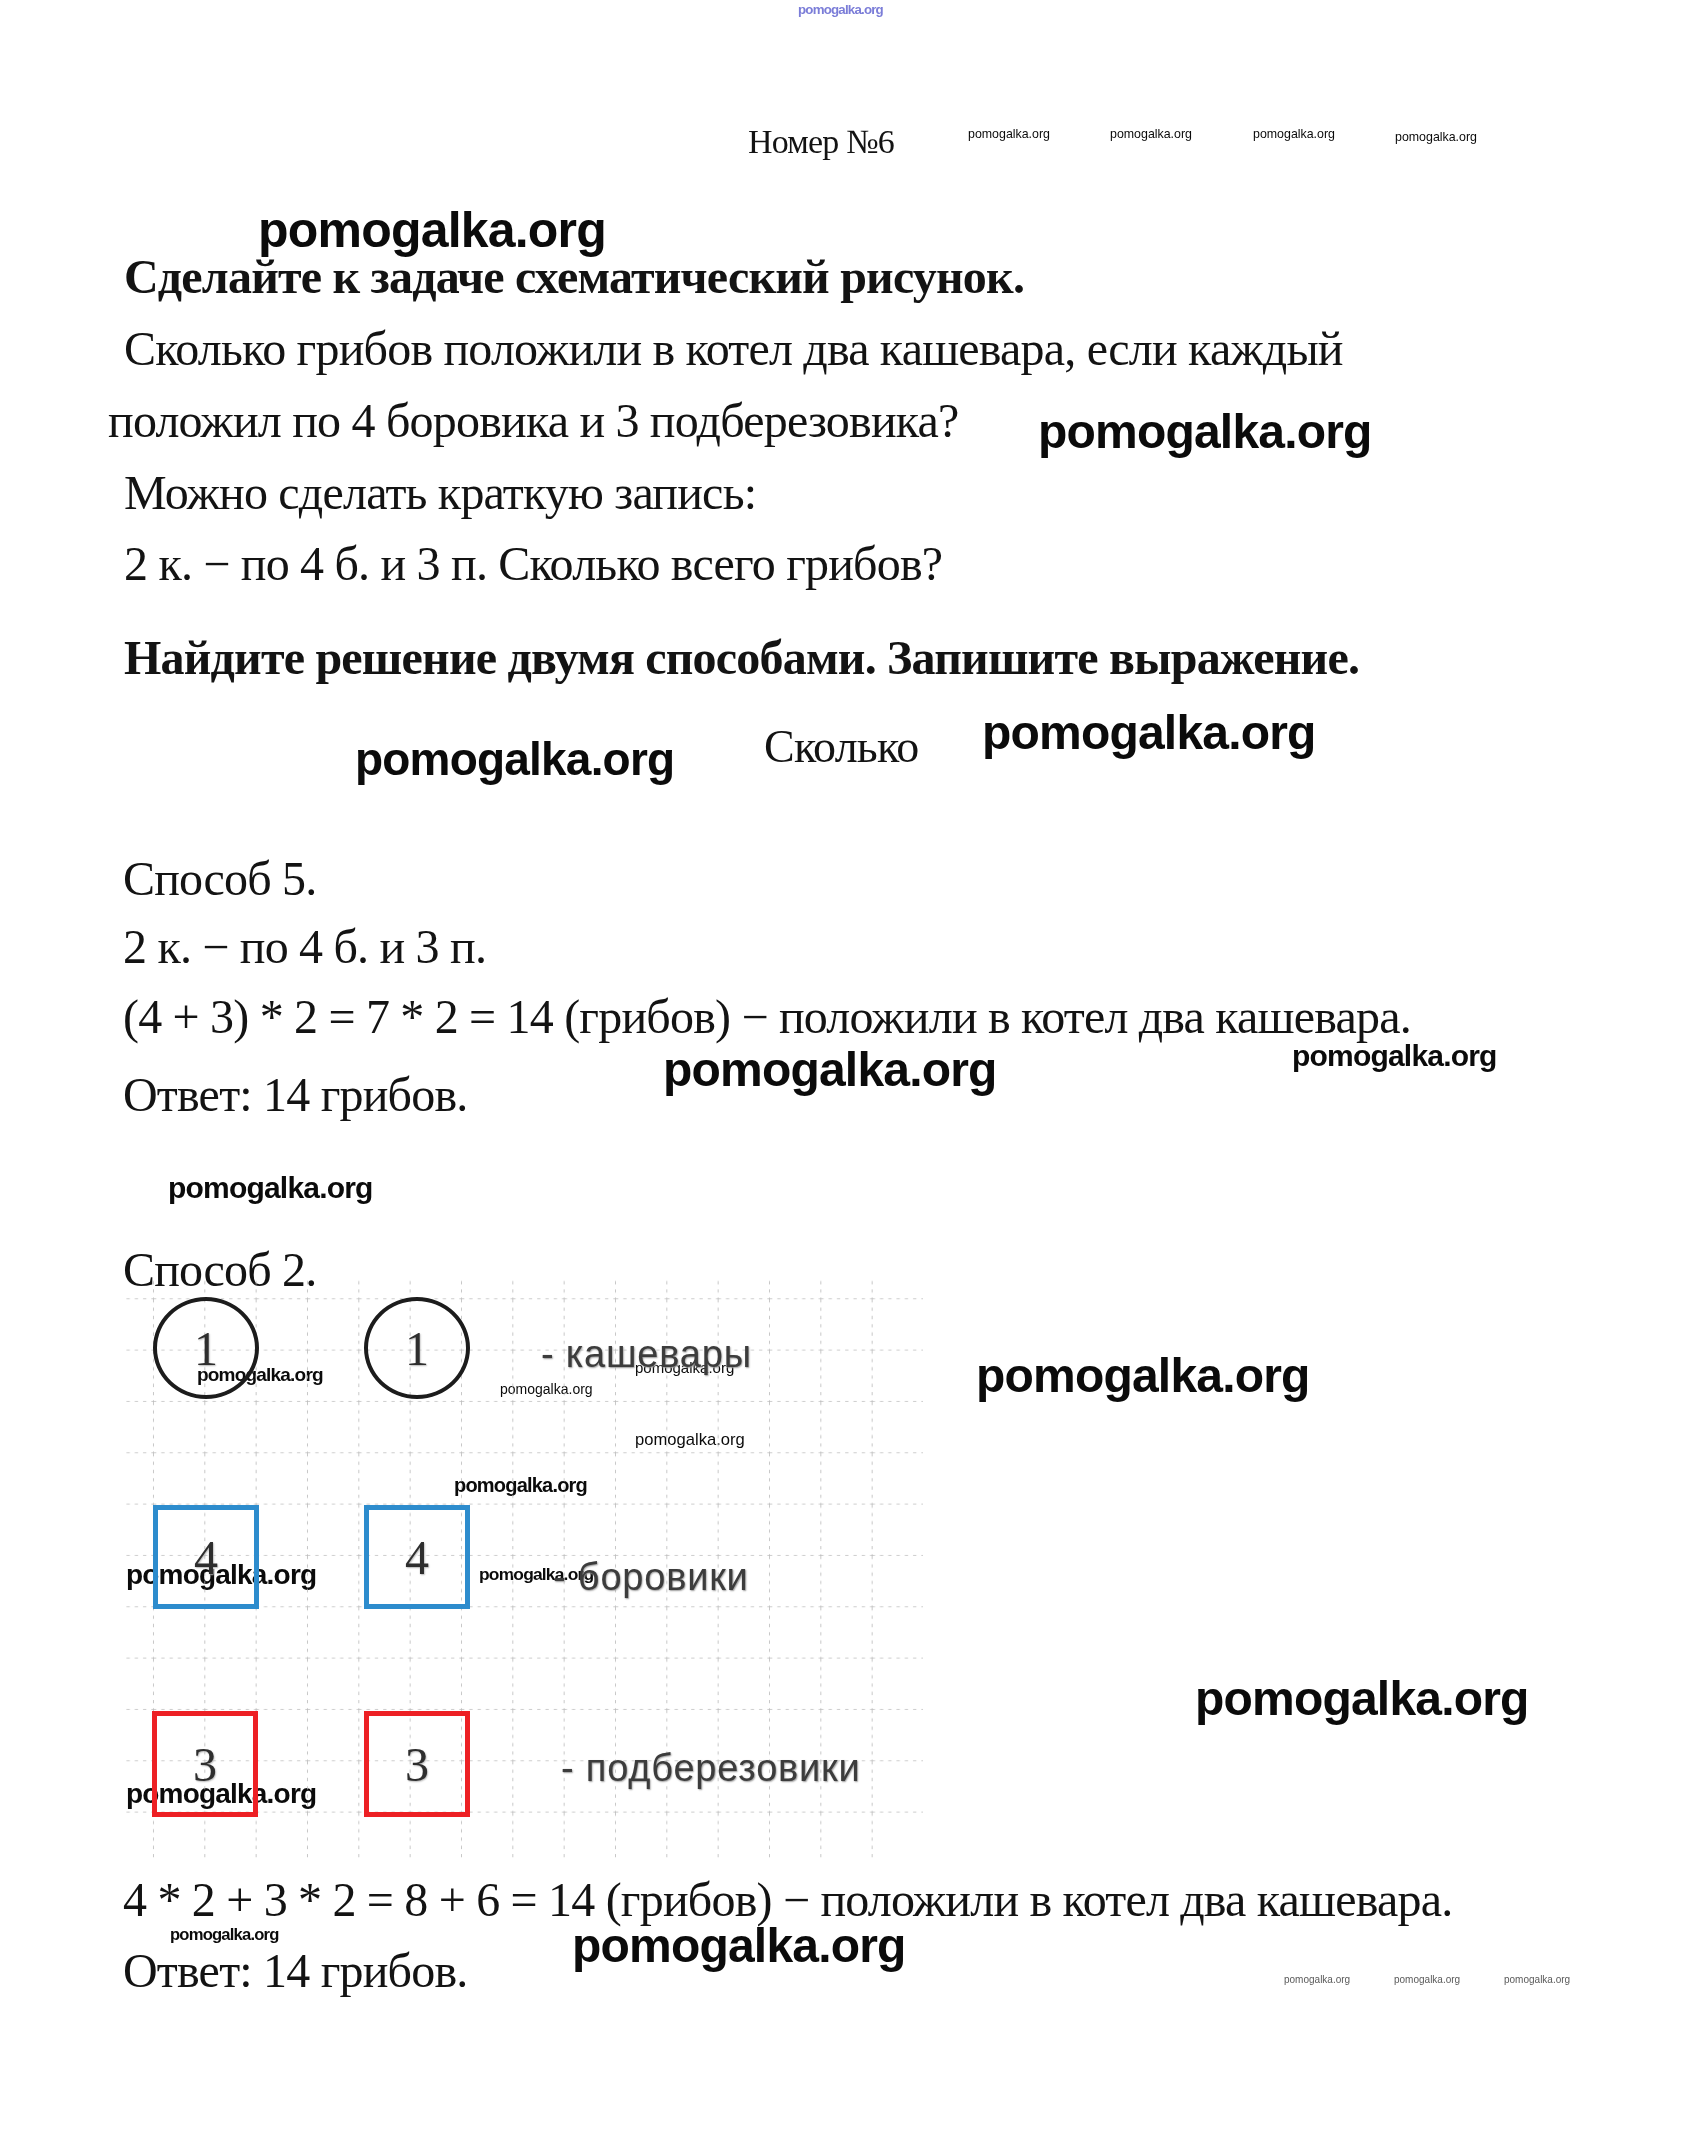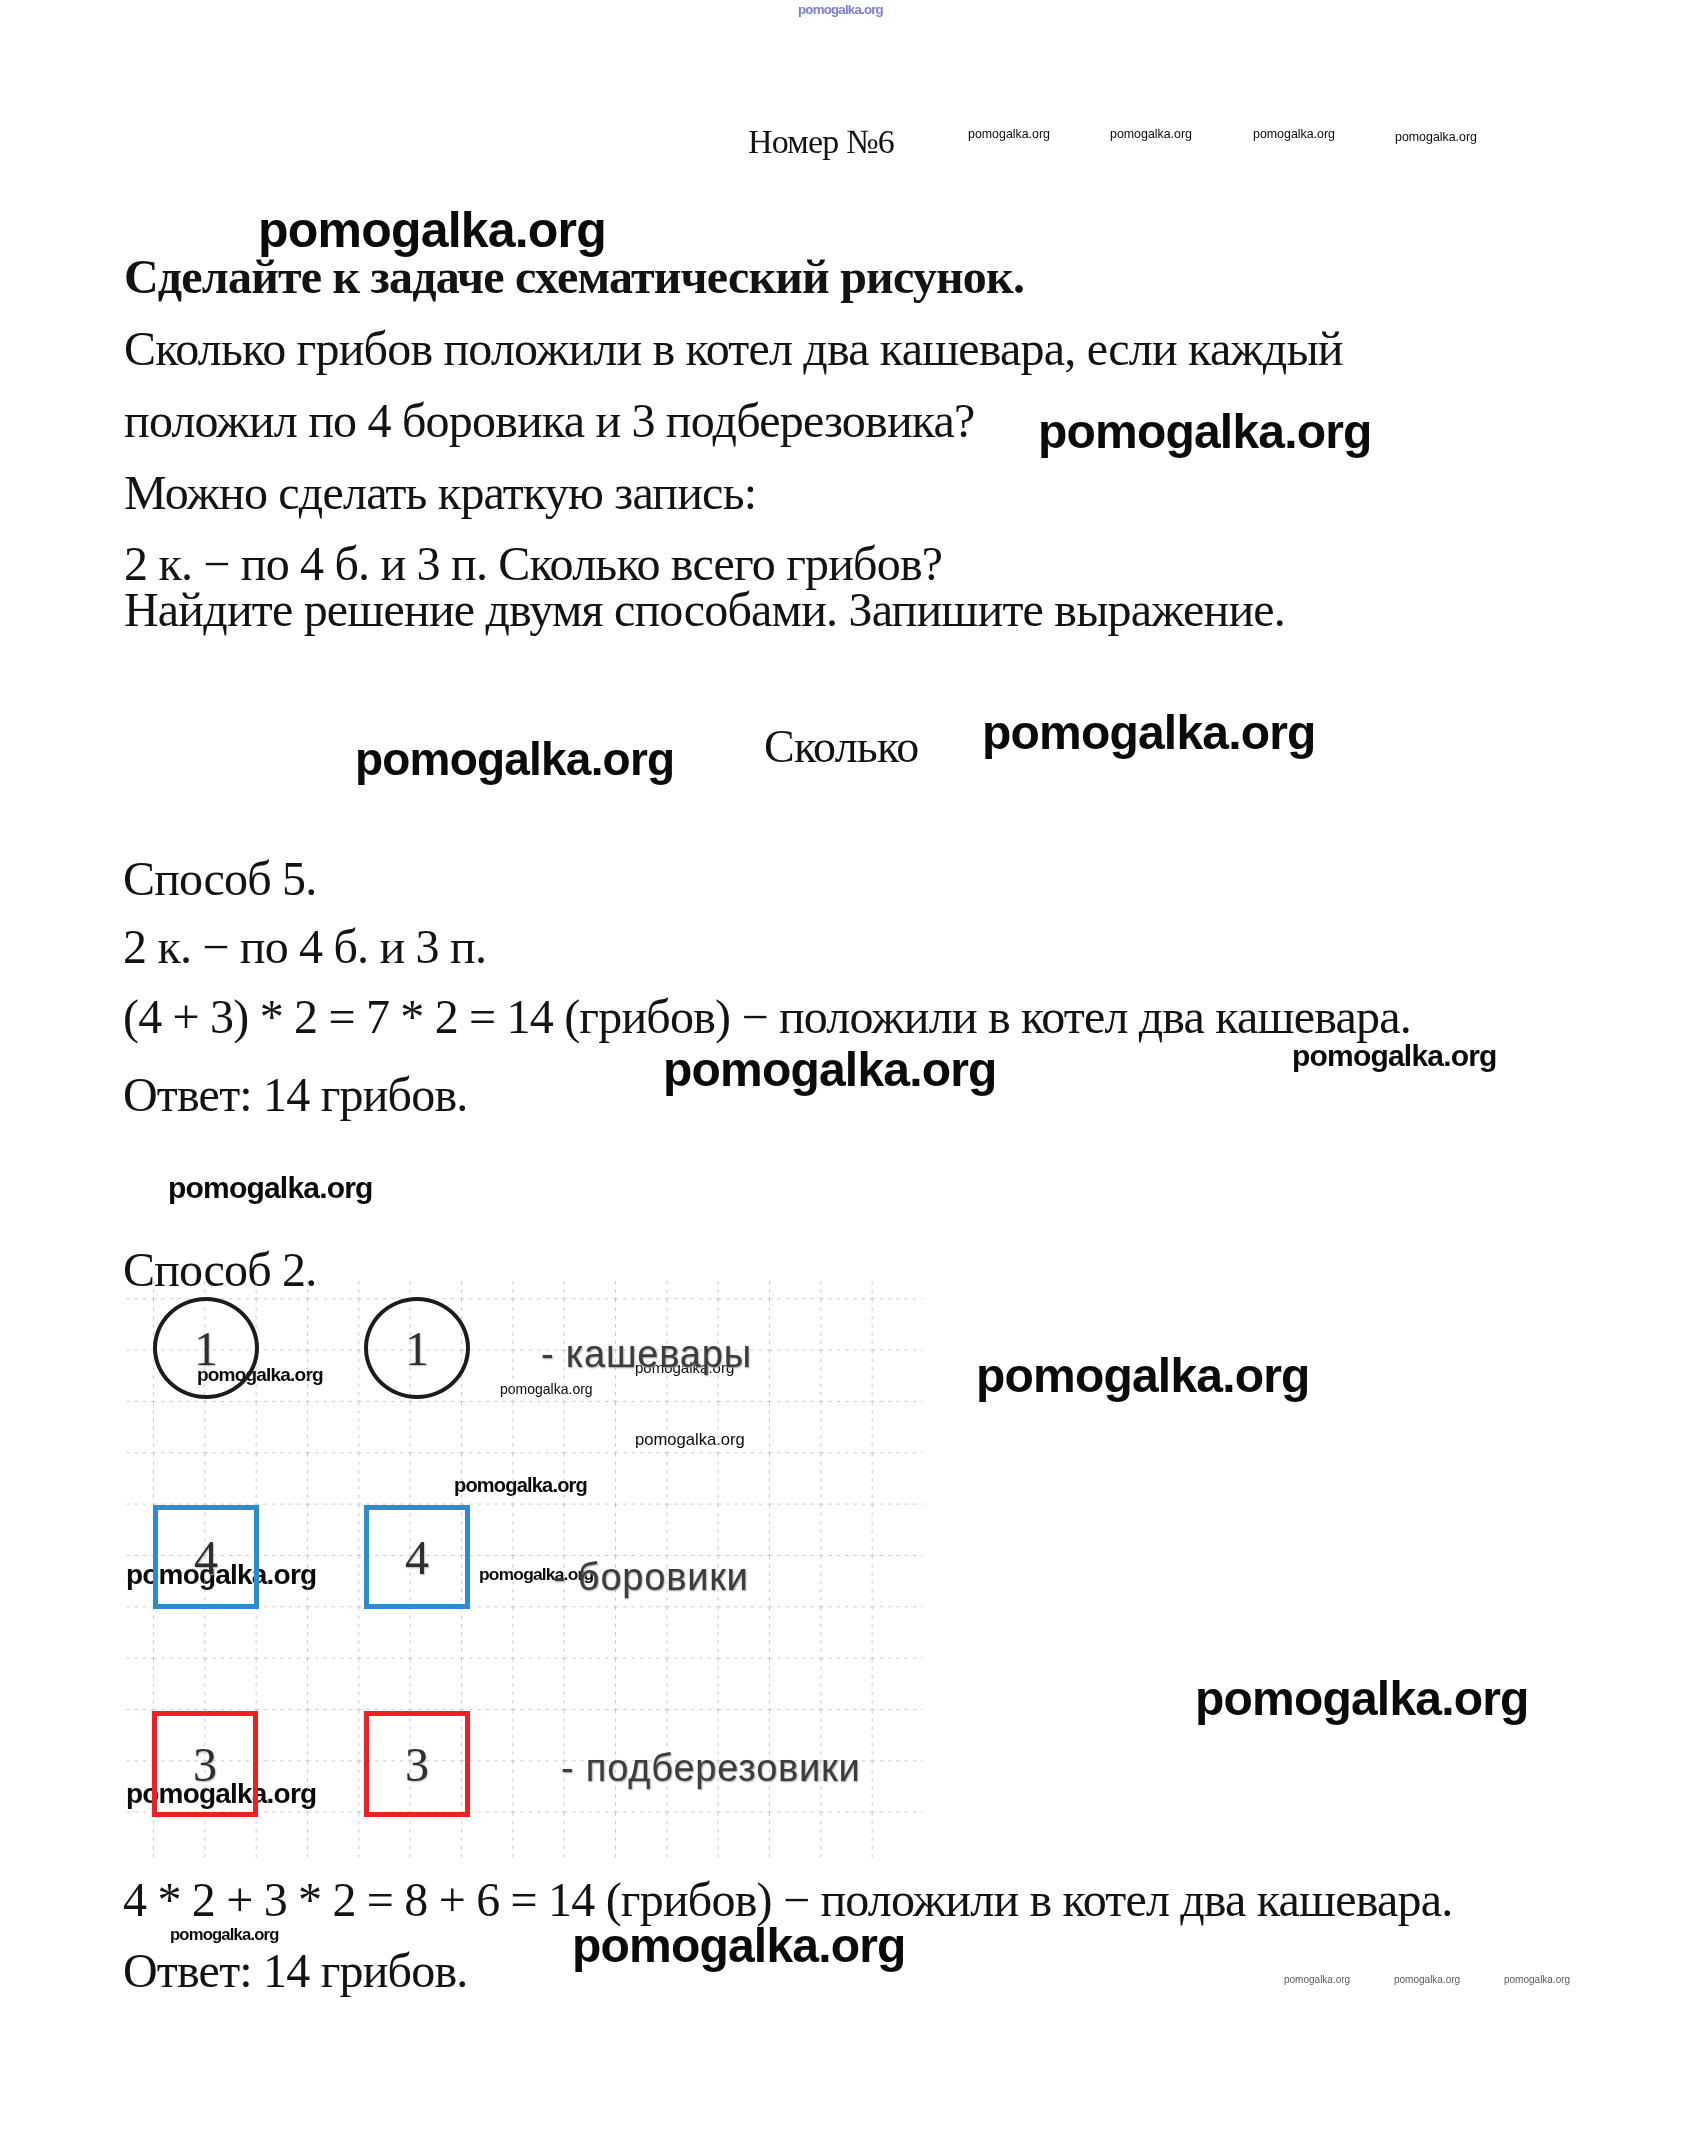--- a/index.html
+++ b/index.html
@@ -56,24 +56,24 @@
   <div class="wm" style="left:170px;top:1927px;font-size:16.6px;">pomogalka.org</div>
   <div class="wm" style="left:572px;top:1922px;font-size:48px;">pomogalka.org</div>
   <div class="wm rg gray" style="left:1284px;top:1975px;font-size:10px;">pomogalka.org</div>
   <div class="wm rg gray" style="left:1394px;top:1975px;font-size:10px;">pomogalka.org</div>
   <div class="wm rg gray" style="left:1504px;top:1975px;font-size:10px;">pomogalka.org</div>
 
   <div class="t fs62" style="left:748px;top:124px;">Номер №6</div>
 
   <div class="t fs58" style="left:124px;top:251px;font-weight:bold;">Сделайте к задаче схематический рисунок.</div>
   <div class="t fs58" style="left:124px;top:323px;">Сколько грибов положили в котел два кашевара, если каждый</div>
-  <div class="t fs58" style="left:124px;top:395px;font-family:Liberation Serif, serif;">положил по 4 боровика и 3 подберезовика?</div>
+  <div class="t fs58" style="left:108px;top:395px;font-family:Liberation Serif, serif;">положил по 4 боровика и 3 подберезовика?</div>
   <div class="t fs58" style="left:124px;top:467px;">Можно сделать краткую запись:</div>
   <div class="t fs58" style="left:124px;top:538px;">2 к. − по 4 б. и 3 п. Сколько всего грибов?</div>
-  <div class="t fs58" style="left:124px;top:584px;">Найдите решение двумя способами. Запишите выражение.</div>
+  <div class="t fs58" style="left:124px;top:632px;font-weight:bold;">Найдите решение двумя способами. Запишите выражение.</div>
 
   <div class="t fs56" style="left:764px;top:722px;">Сколько</div>
 
   <div class="t fs58" style="left:123px;top:853px;">Способ 5.</div>
   <div class="t fs58" style="left:123px;top:921px;">2 к. − по 4 б. и 3 п.</div>
   <div class="t fs58" style="left:123px;top:991px;">(4 + 3) * 2 = 7 * 2 = 14 (грибов) − положили в котел два кашевара.</div>
   <div class="t fs58" style="left:123px;top:1069px;">Ответ: 14 грибов.</div>
 
   <div class="t fs58" style="left:123px;top:1244px;">Способ 2.</div>
 

